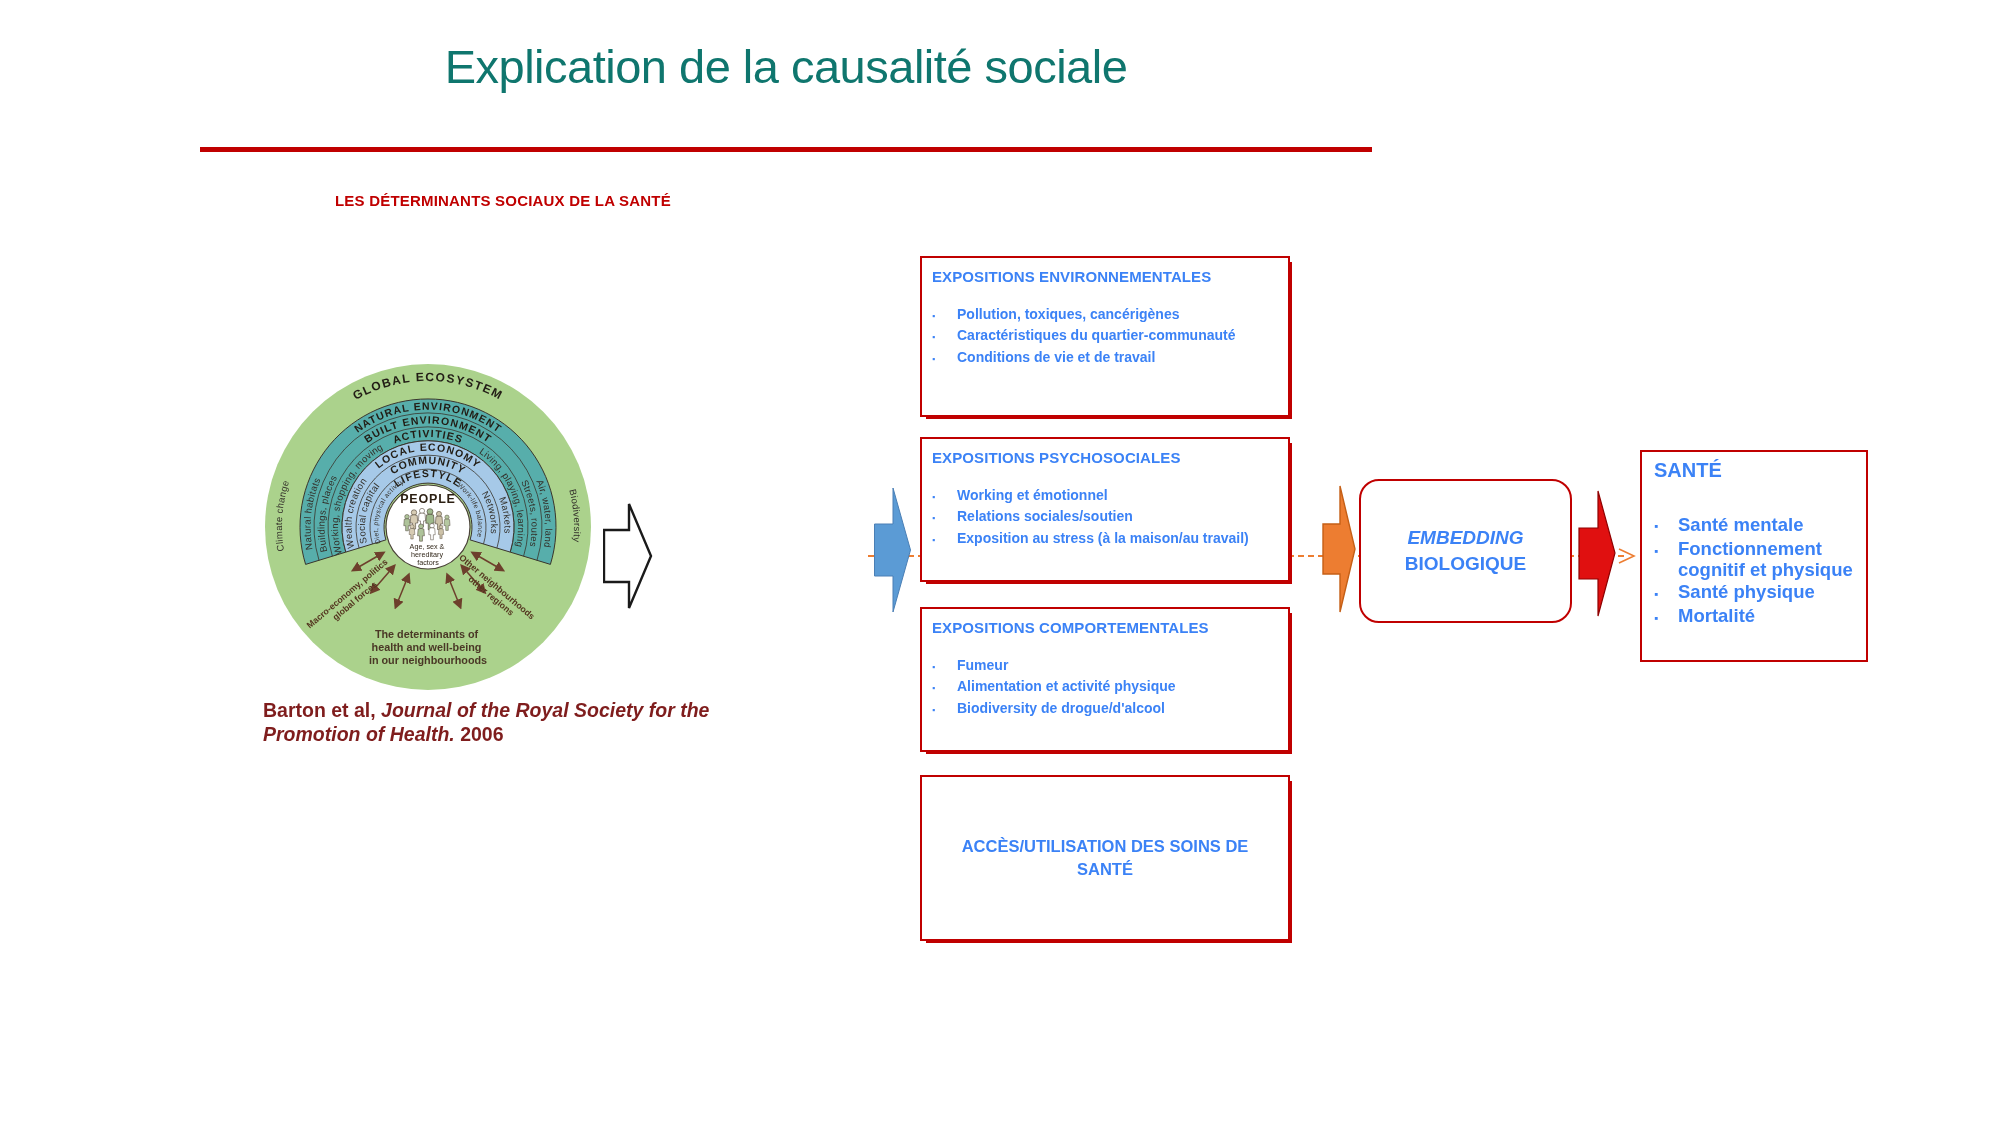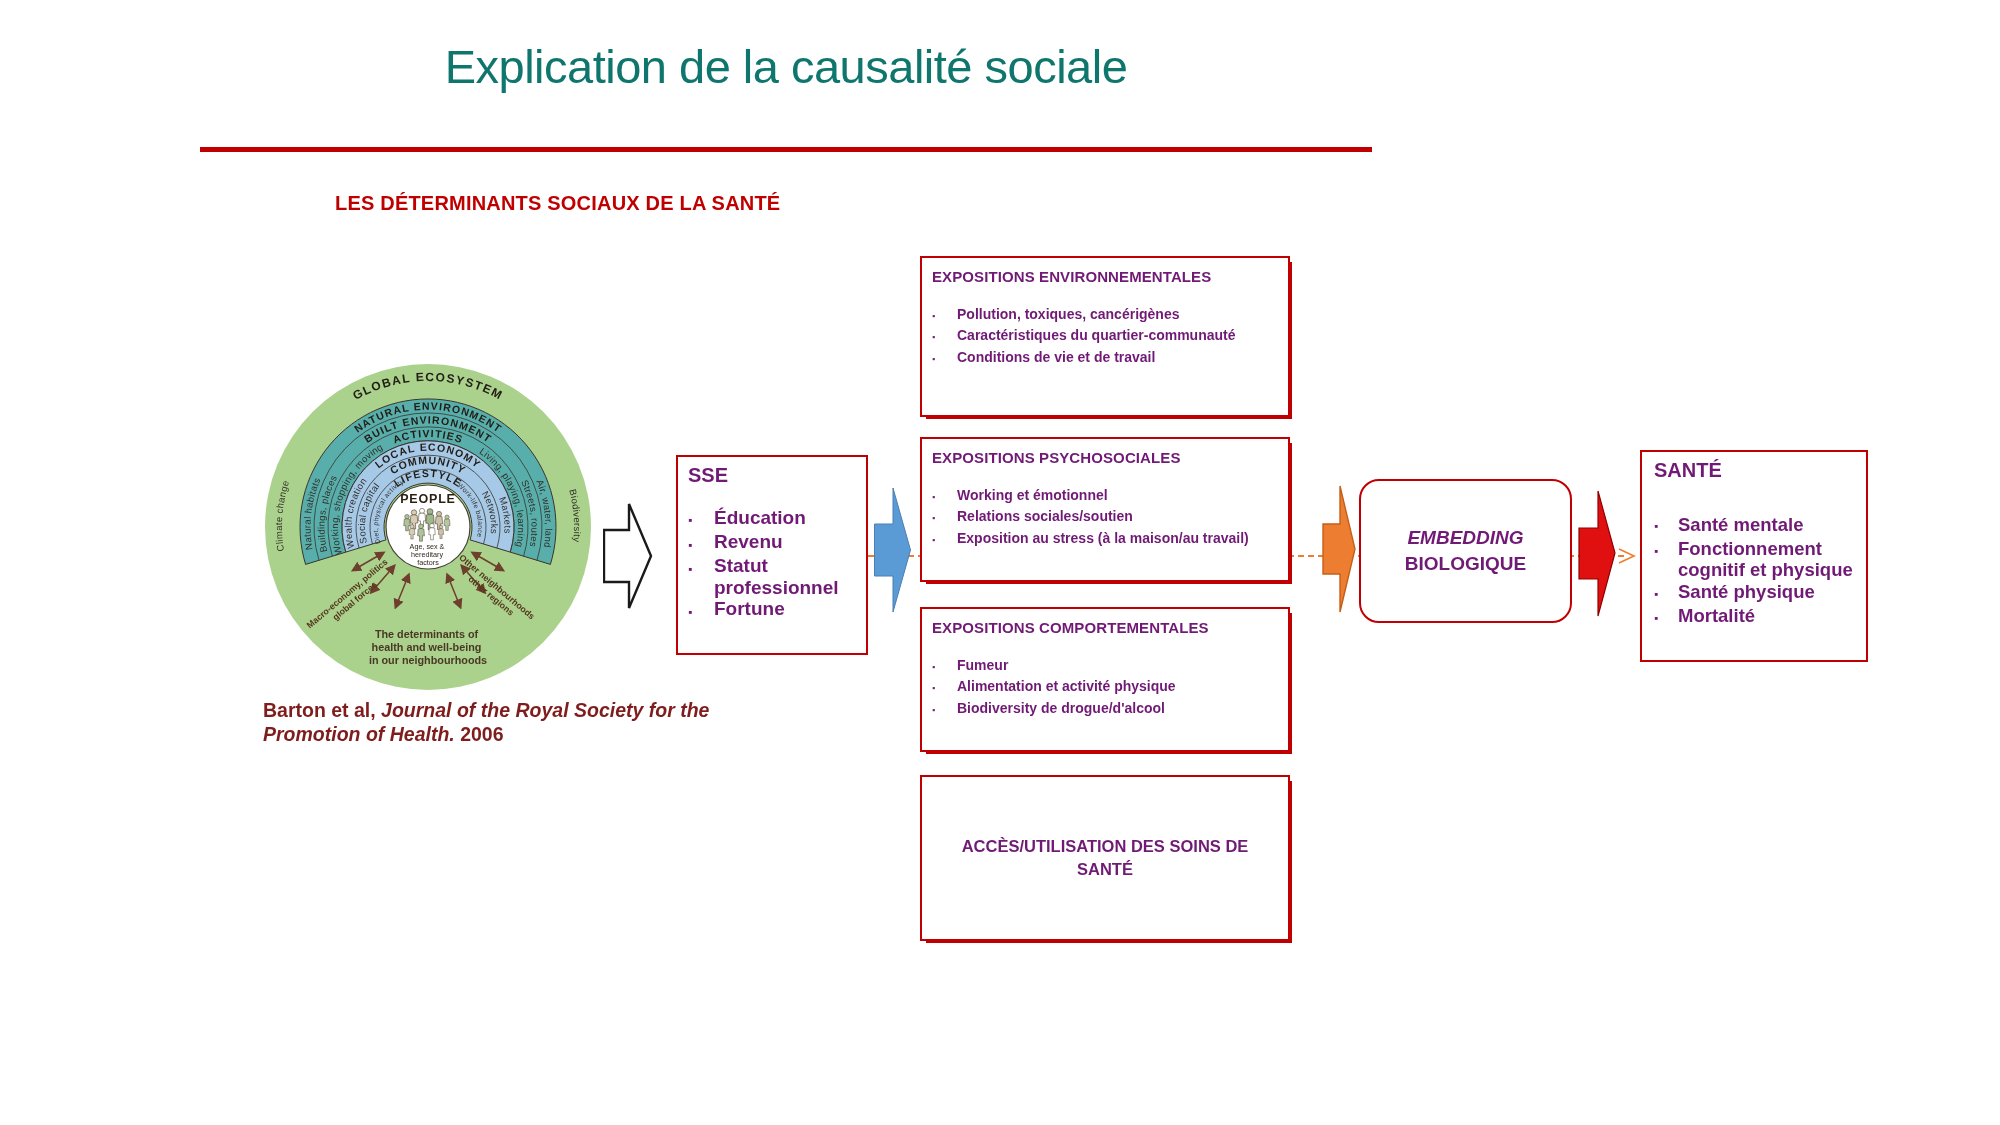--- a/index.html
+++ b/index.html
@@ -3,27 +3,27 @@
 <meta charset="utf-8">
 <style>
   html,body{margin:0;padding:0;background:#ffffff;}
   .slide{position:relative;width:2000px;height:1125px;background:#fff;overflow:hidden;
          font-family:"Liberation Sans",sans-serif;}
   .abs{position:absolute;}
 
   .title{left:200px;top:38px;width:1172px;text-align:center;font-size:47px;line-height:58px;
          color:#0f766e;letter-spacing:-0.5px;}
   .title-rule{left:200px;top:147px;width:1172px;height:5px;background:#C00000;}
-  .section-label{left:335px;top:192px;font-size:20px;font-weight:bold;color:#C00000;letter-spacing:0.2px;}
+  .section-label{left:335px;top:192px;font-size:15px;font-weight:bold;color:#C00000;letter-spacing:0.2px;}
 
   .citation{left:263px;top:698px;width:470px;font-size:19.5px;line-height:24px;font-weight:bold;color:#7f1d1d;}
   .citation .it{font-style:italic;}
 
   
-  .rbox{border:2.5px solid #C00000;background:#fff;color:#701a75;z-index:2;box-sizing:border-box;}
+  .rbox{border:2.5px solid #C00000;background:#fff;color:#3b82f6;z-index:2;box-sizing:border-box;}
   .shadowed{border-width:2px;box-shadow:4px 4px 0 -2px #C00000;}
   .rbox .btitle{font-weight:bold;}
   .brow{display:flex;font-weight:bold;}
   .brow::before{content:"▪";font-size:0.62em;width:26px;flex:none;padding-top:0.25em;}
   .btext{flex:1;}
 
   .sse-box{left:676px;top:455px;width:192px;height:200px;padding:8px 8px 0 10px;font-size:19px;line-height:21.5px;}
   .sse-box .btitle{font-size:20px;margin-bottom:20px;}
 
   .midbox{left:920px;width:370px;padding:9px 12px 0 10px;font-size:14px;line-height:19.5px;}
@@ -189,35 +189,20 @@
   <svg class="abs arrow" style="left:874px;top:487px;" width="37" height="126" viewBox="0 0 37 126">
     <polygon points="0.5,37 19,37 19,1 36.5,63 19,125 19,89 0.5,89" fill="#5B9BD5" stroke="#4a7fb5" stroke-width="1"></polygon>
   </svg>
   <svg class="abs arrow" style="left:1322px;top:485px;" width="34" height="128" viewBox="0 0 34 128">
     <polygon points="1,39 18,39 18,1 33,64 18,127 18,89 1,89" fill="#ED7D31" stroke="#c55f16" stroke-width="1.4"></polygon>
   </svg>
   <svg class="abs arrow" style="left:1578px;top:490px;" width="38" height="127" viewBox="0 0 38 127">
     <polygon points="1,38 20,38 20,1 37,63 20,126 20,89 1,89" fill="#E01010" stroke="#8f0000" stroke-width="1.2"></polygon>
   </svg>
 
-  <div class="abs rbox sse-box">
-    <div class="btitle">SSE</div>
-    <div class="brow">
-        <span class="btext">Éducation</span>
-      </div>
-    <div class="brow">
-        <span class="btext">Revenu</span>
-      </div>
-    <div class="brow">
-        <span class="btext">Statut professionnel</span>
-      </div>
-    <div class="brow">
-        <span class="btext">Fortune</span>
-      </div>
-  </div>
 
   <div class="abs rbox shadowed midbox box-env">
     <div class="btitle">EXPOSITIONS ENVIRONNEMENTALES</div>
     <div class="brow">
         <span class="btext">Pollution, toxiques, cancérigènes</span>
       </div>
     <div class="brow">
         <span class="btext">Caractéristiques du quartier-communauté</span>
       </div>
     <div class="brow">

